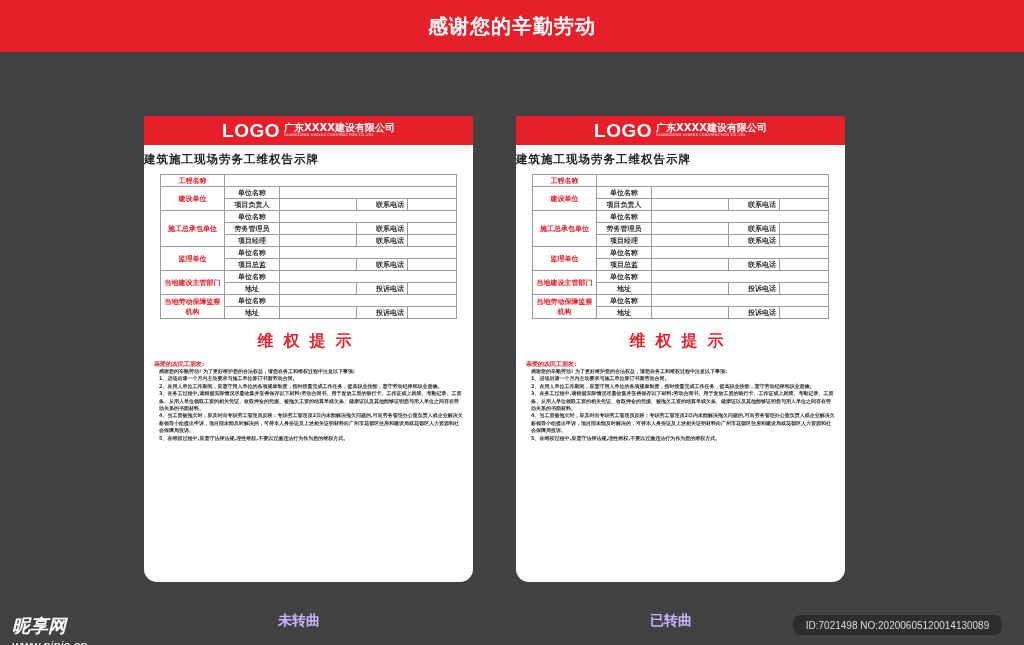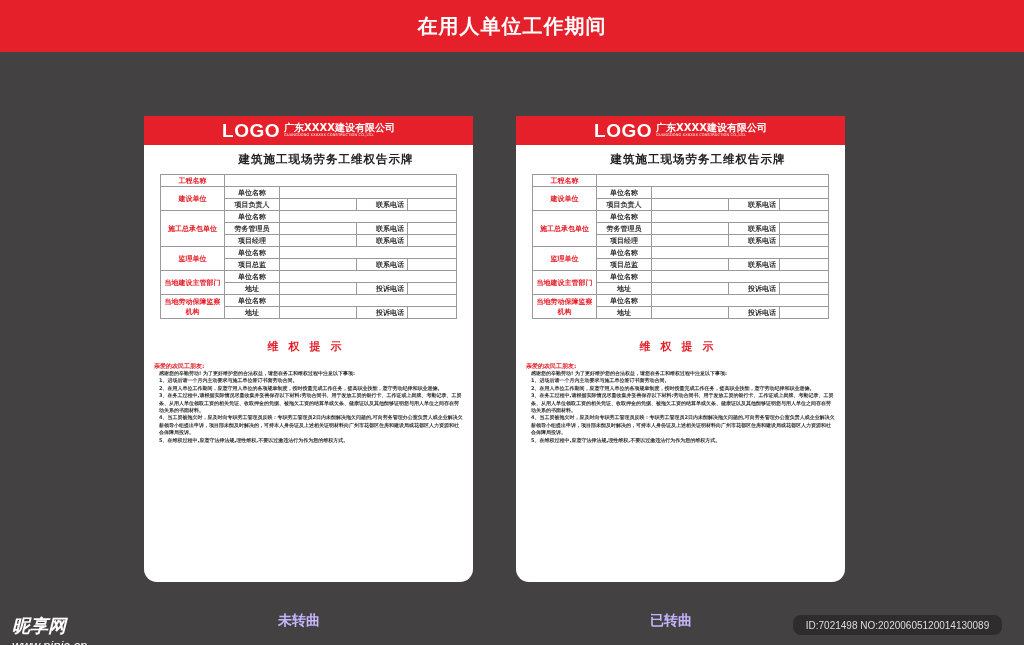--- a/index.html
+++ b/index.html
@@ -29,42 +29,42 @@
     display: flex; align-items: center; justify-content: center;
   }
   .logo-text {
     color: #fff; font-family: "Liberation Sans", sans-serif; font-weight: bold;
     font-size: 19px; letter-spacing: 0.5px; margin-right: 4px;
   }
   .company { display: flex; flex-direction: column; line-height: 1; }
   .company .cn { color: #fff; font-size: 10px; font-weight: bold; }
   .company .en { color: #fff; font-size: 3.6px; margin-top: 1px; letter-spacing: 0.1px; white-space: nowrap; }
   .sign-title {
-    text-align: center; font-family: "DejaVu Serif", "Liberation Serif", serif;
-    font-weight: bold; font-size: 11.5px; color: #222; margin-top: 7px; letter-spacing: 1px; padding-left: 35px;
+    text-align: left; font-family: "DejaVu Serif", "Liberation Serif", serif;
+    font-weight: bold; font-size: 11.5px; color: #222; margin-top: 7px; letter-spacing: 1px;
   }
   table.info {
     margin: 7px auto 0 auto; width: 297px; border-collapse: collapse;
     font-size: 7px; color: #333;
   }
   table.info td {
     border: 1px solid #9a9a9a; height: 12px; padding: 0 2px; text-align: center;
     font-weight: bold; line-height: 10px;
   }
   table.info td.cat {
     color: #e5202a; font-family: "DejaVu Serif", "Liberation Serif", serif;
     width: 64px; font-size: 7px;
   }
   table.info td.lab { width: 55px; }
   table.info td.blank1 { width: 77px; }
   table.info td.lab2 { width: 51px; padding-left: 18px; }
   .rights-title {
-    text-align: center; color: #e5202a; font-weight: bold; font-size: 11px;
+    text-align: center; color: #e5202a; font-weight: bold; font-size: 16px;
     font-family: "DejaVu Serif", "Liberation Serif", serif;
-    margin-top: 20px; letter-spacing: 10px; padding-left: 2px;
+    margin-top: 12px; letter-spacing: 10px; padding-left: 2px;
   }
   .notice {
     margin: 8px 10px 0 10px; font-size: 5px; line-height: 7.4px; color: #333;
     font-weight: bold;
   }
   .notice .greet { color: #e5202a; font-size: 6px; line-height: 8px; }
   .notice p { margin: 0; }
   .notice .ind1 { padding-left: 5px; }
   .bottom-label {
     position: absolute; top: 612px; color: #c4b5fd; font-size: 14px; font-weight: bold;
@@ -83,21 +83,21 @@
     background: #2f2c2d; color: #ddd; font-size: 10px;
     display: flex; align-items: center; justify-content: center;
     font-family: "Liberation Sans", sans-serif;
     border-radius: 8px;
   }
 </style>
 </head>
 <body>
 
 <div class="top-banner">
-  <span class="title">在用人单位工作期间</span>
+  <span class="title">感谢您的辛勤劳动</span>
 </div>
 
 <div class="panel left">
   <div class="panel-header">
     <span class="logo-text">LOGO</span>
     <div class="company">
       <span class="cn">广东XXXX建设有限公司</span>
       <span class="en">GUANGDONG XXXXXX CONSTRUCTION CO.,LTD.</span>
     </div>
   </div>

